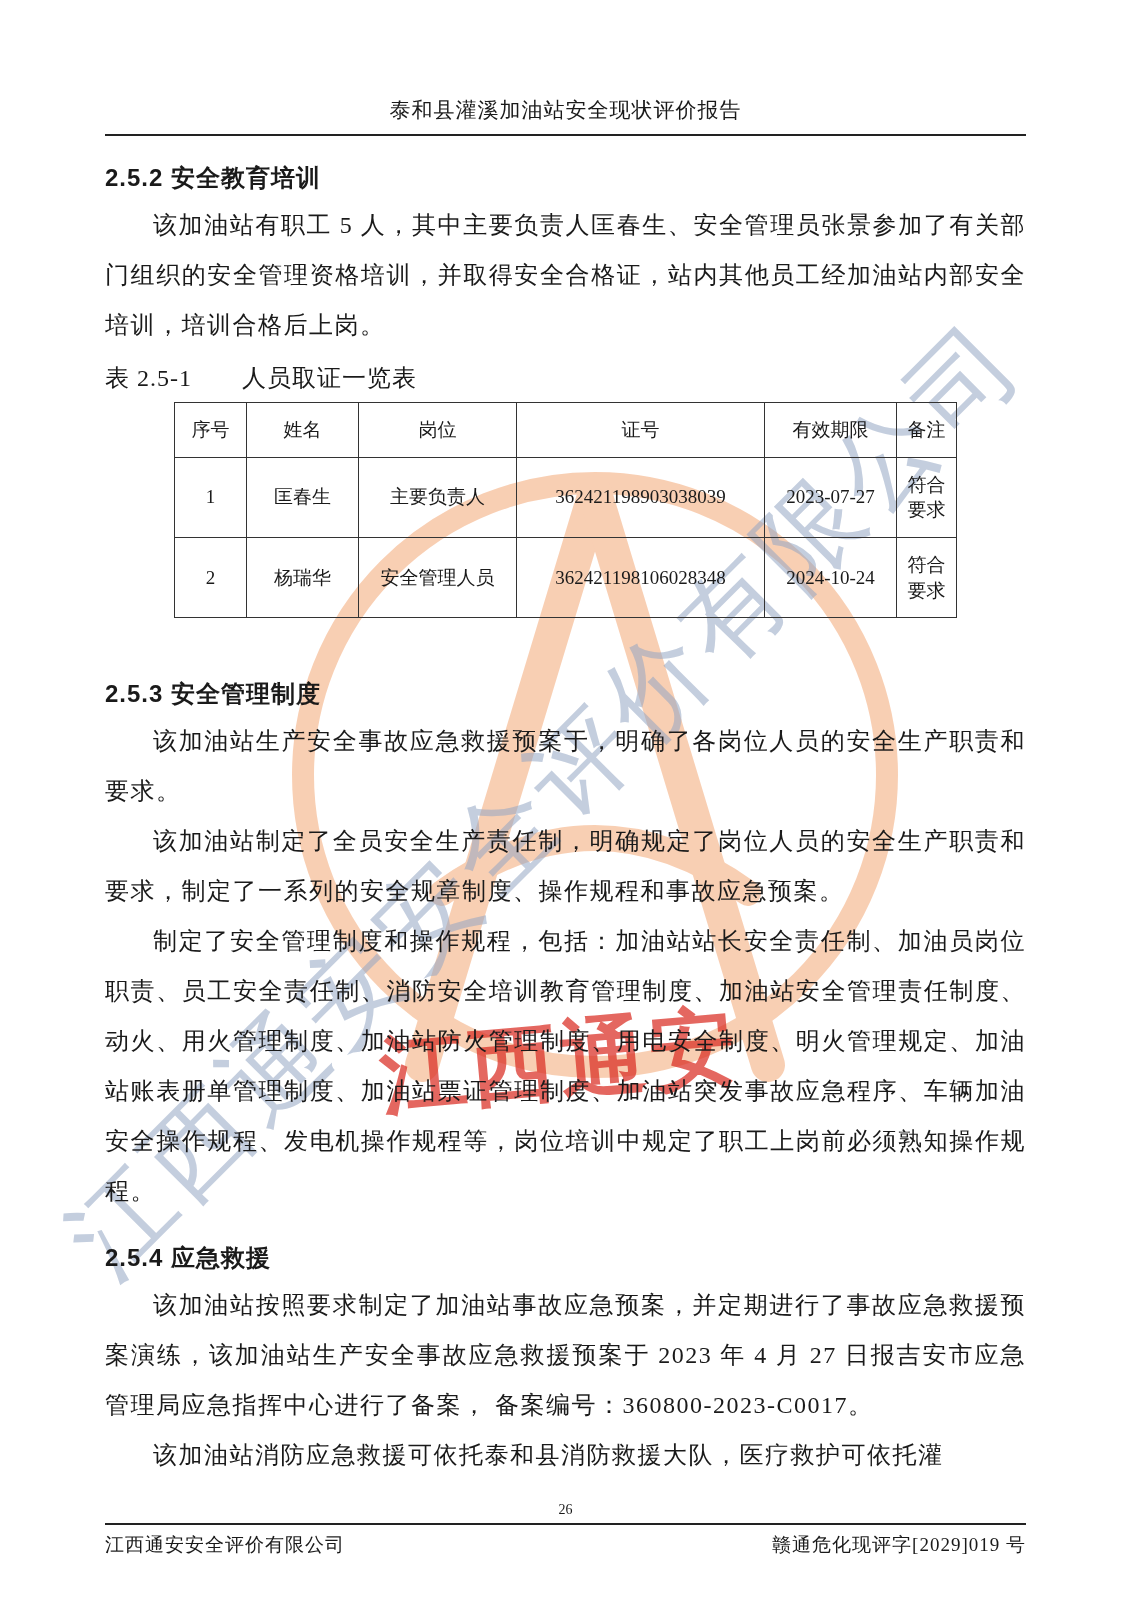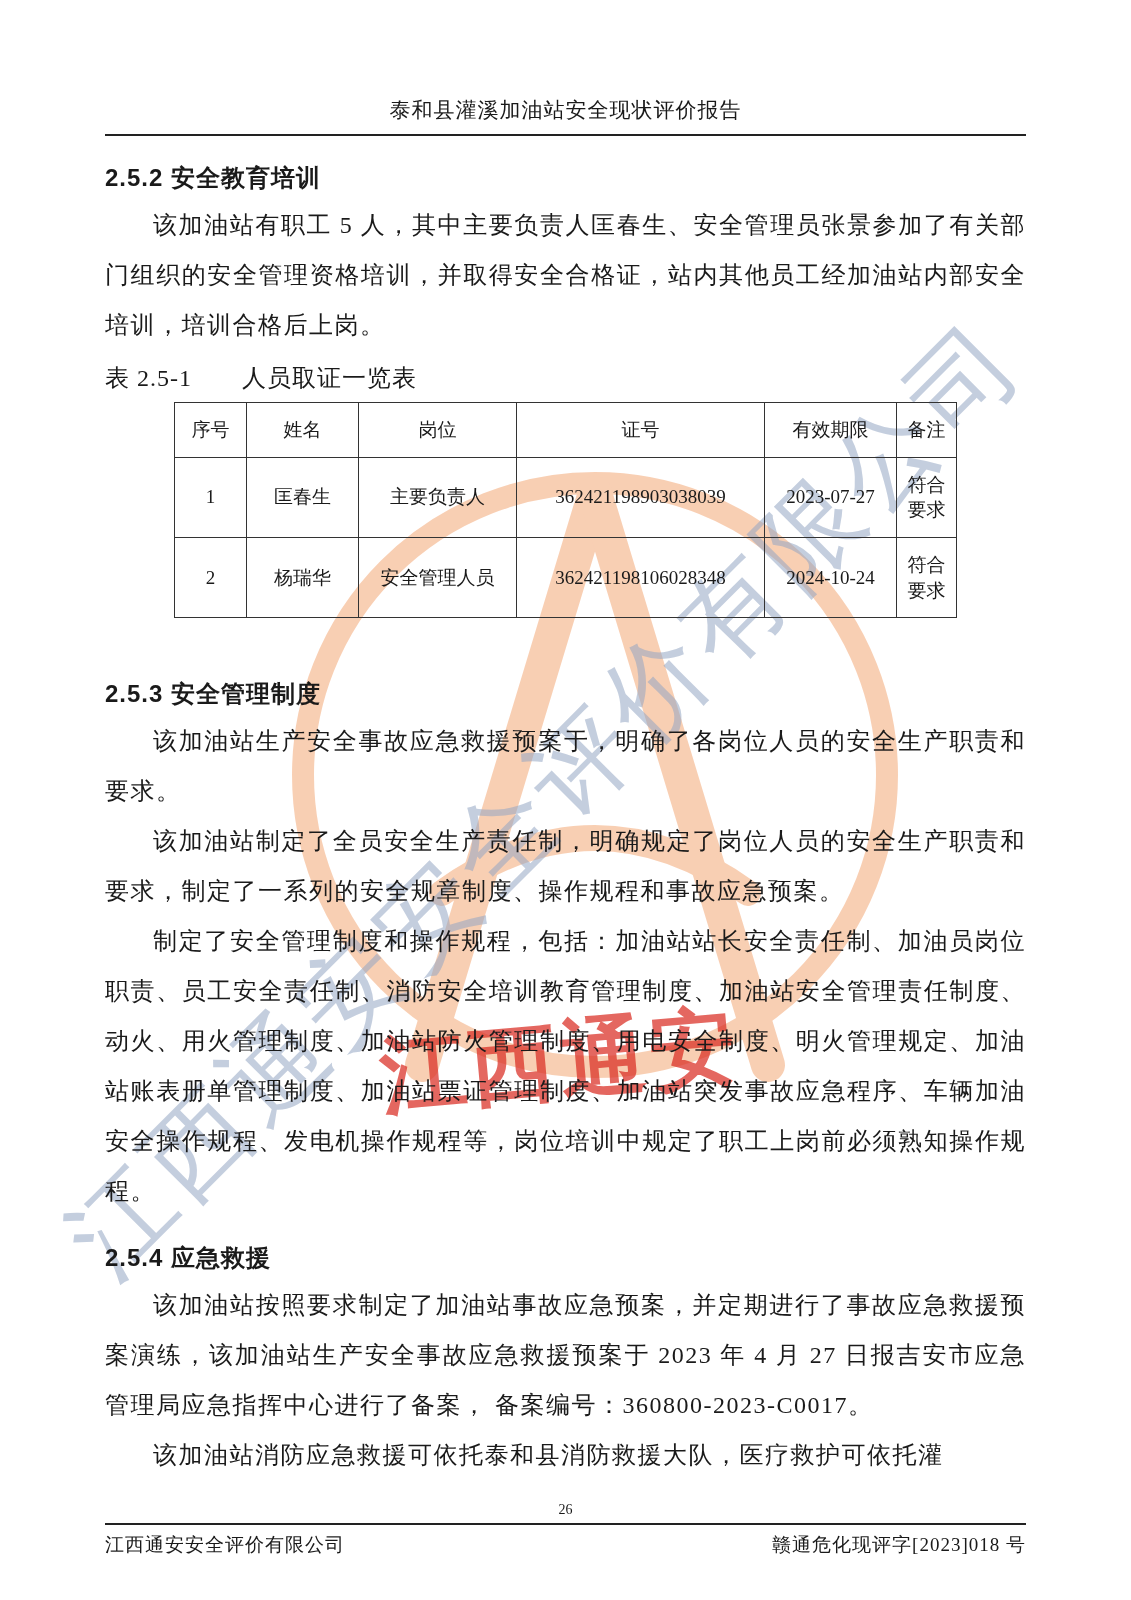--- a/index.html
+++ b/index.html
@@ -218,17 +218,17 @@
       <p class="body-par">该加油站消防应急救援可依托泰和县消防救援大队，医疗救护可依托灌</p>
     </div>
 
   </div>
 
   <div class="doc-footer">
     <div class="page-number">26</div>
     <div class="footer-line"></div>
     <div class="footer-row">
       <span>江西通安安全评价有限公司</span>
-      <span>赣通危化现评字[2023]018 号</span>
+      <span>赣通危化现评字[2029]019 号</span>
     </div>
   </div>
 
 </div>
 
 </body></html>

